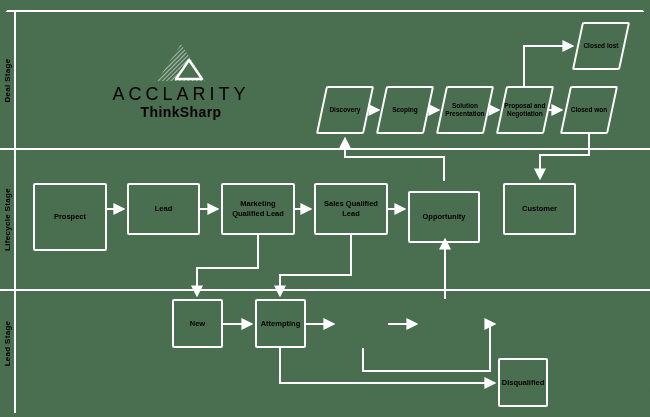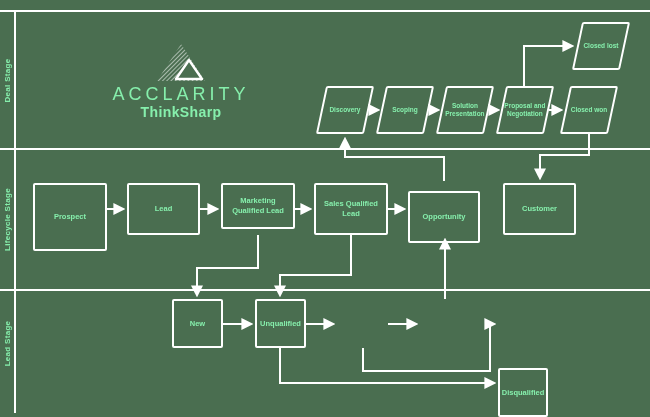--- a/index.html
+++ b/index.html
@@ -1,18 +1,18 @@
 <!DOCTYPE html>
 <html><head>
 <meta charset="utf-8">
 <style>
   html,body{margin:0;padding:0;background:#4a6e50;}
   .stage{
     position:relative;width:650px;height:417px;background:#4a6e50;
-    font-family:"Liberation Sans",sans-serif;color:#86efac;overflow:hidden;
+    font-family:"Liberation Sans",sans-serif;color:#000000;overflow:hidden;border-radius:29px;
   }
   
   .hline{position:absolute;left:0;width:650px;height:2px;background:#fff;}
   .vline{position:absolute;width:2px;background:#fff;}
   
   .lane-label{
     position:absolute;left:0;width:15px;display:flex;align-items:center;justify-content:center;
   }
   .lane-label span{
     transform:rotate(-90deg);white-space:nowrap;font-size:8px;font-weight:700;letter-spacing:.3px;
@@ -94,40 +94,40 @@
   <div class="pgram" style="left:577px;top:22px;">
     <span class="lbl">Closed lost</span>
     </div>
 
   <div class="node" style="left:33px;top:183px;width:74px;height:68px;">
     <span>Prospect</span>
     </div>
   <div class="node" style="left:127px;top:183px;width:73px;height:52px;">
     <span>Lead</span>
     </div>
-  <div class="node" style="left:221px;top:183px;width:74px;height:46px;">
+  <div class="node" style="left:221px;top:183px;width:74px;height:52px;">
     <span>Marketing Qualified Lead</span>
     </div>
   <div class="node" style="left:314px;top:183px;width:74px;height:52px;">
     <span>Sales Qualified Lead</span>
     </div>
   <div class="node" style="left:408px;top:183px;width:72px;height:52px;margin-top:8px;">
     <span>Opportunity</span>
     </div>
   <div class="node" style="left:503px;top:183px;width:73px;height:52px;">
     <span>Customer</span>
     </div>
 
   <div class="node" style="left:172px;top:299px;width:51px;height:49px;">
     <span>New</span>
     </div>
   <div class="node" style="left:255px;top:299px;width:51px;height:49px;">
-    <span>Unqualified</span>
+    <span>Attempting</span>
     </div>
-  <div class="node" style="left:498px;top:358px;width:50px;height:49px;margin-top:10px;">
+  <div class="node" style="left:498px;top:358px;width:50px;height:49px;">
     <span>Disqualified</span>
     </div>
 
   <svg class="overlay" width="650" height="417" viewBox="0 0 650 417" fill="none" stroke="#ffffff" stroke-width="2">
     <defs>
       <marker id="arrow" viewBox="0 0 10 10" refX="8" refY="5" markerWidth="6" markerHeight="6" orient="auto-start-reverse">
         <path d="M0,0 L10,5 L0,10 z" fill="#ffffff" stroke="none"></path>
       </marker>
     </defs>
     <path d="M369,110 H378" marker-end="url(#arrow)"></path>

